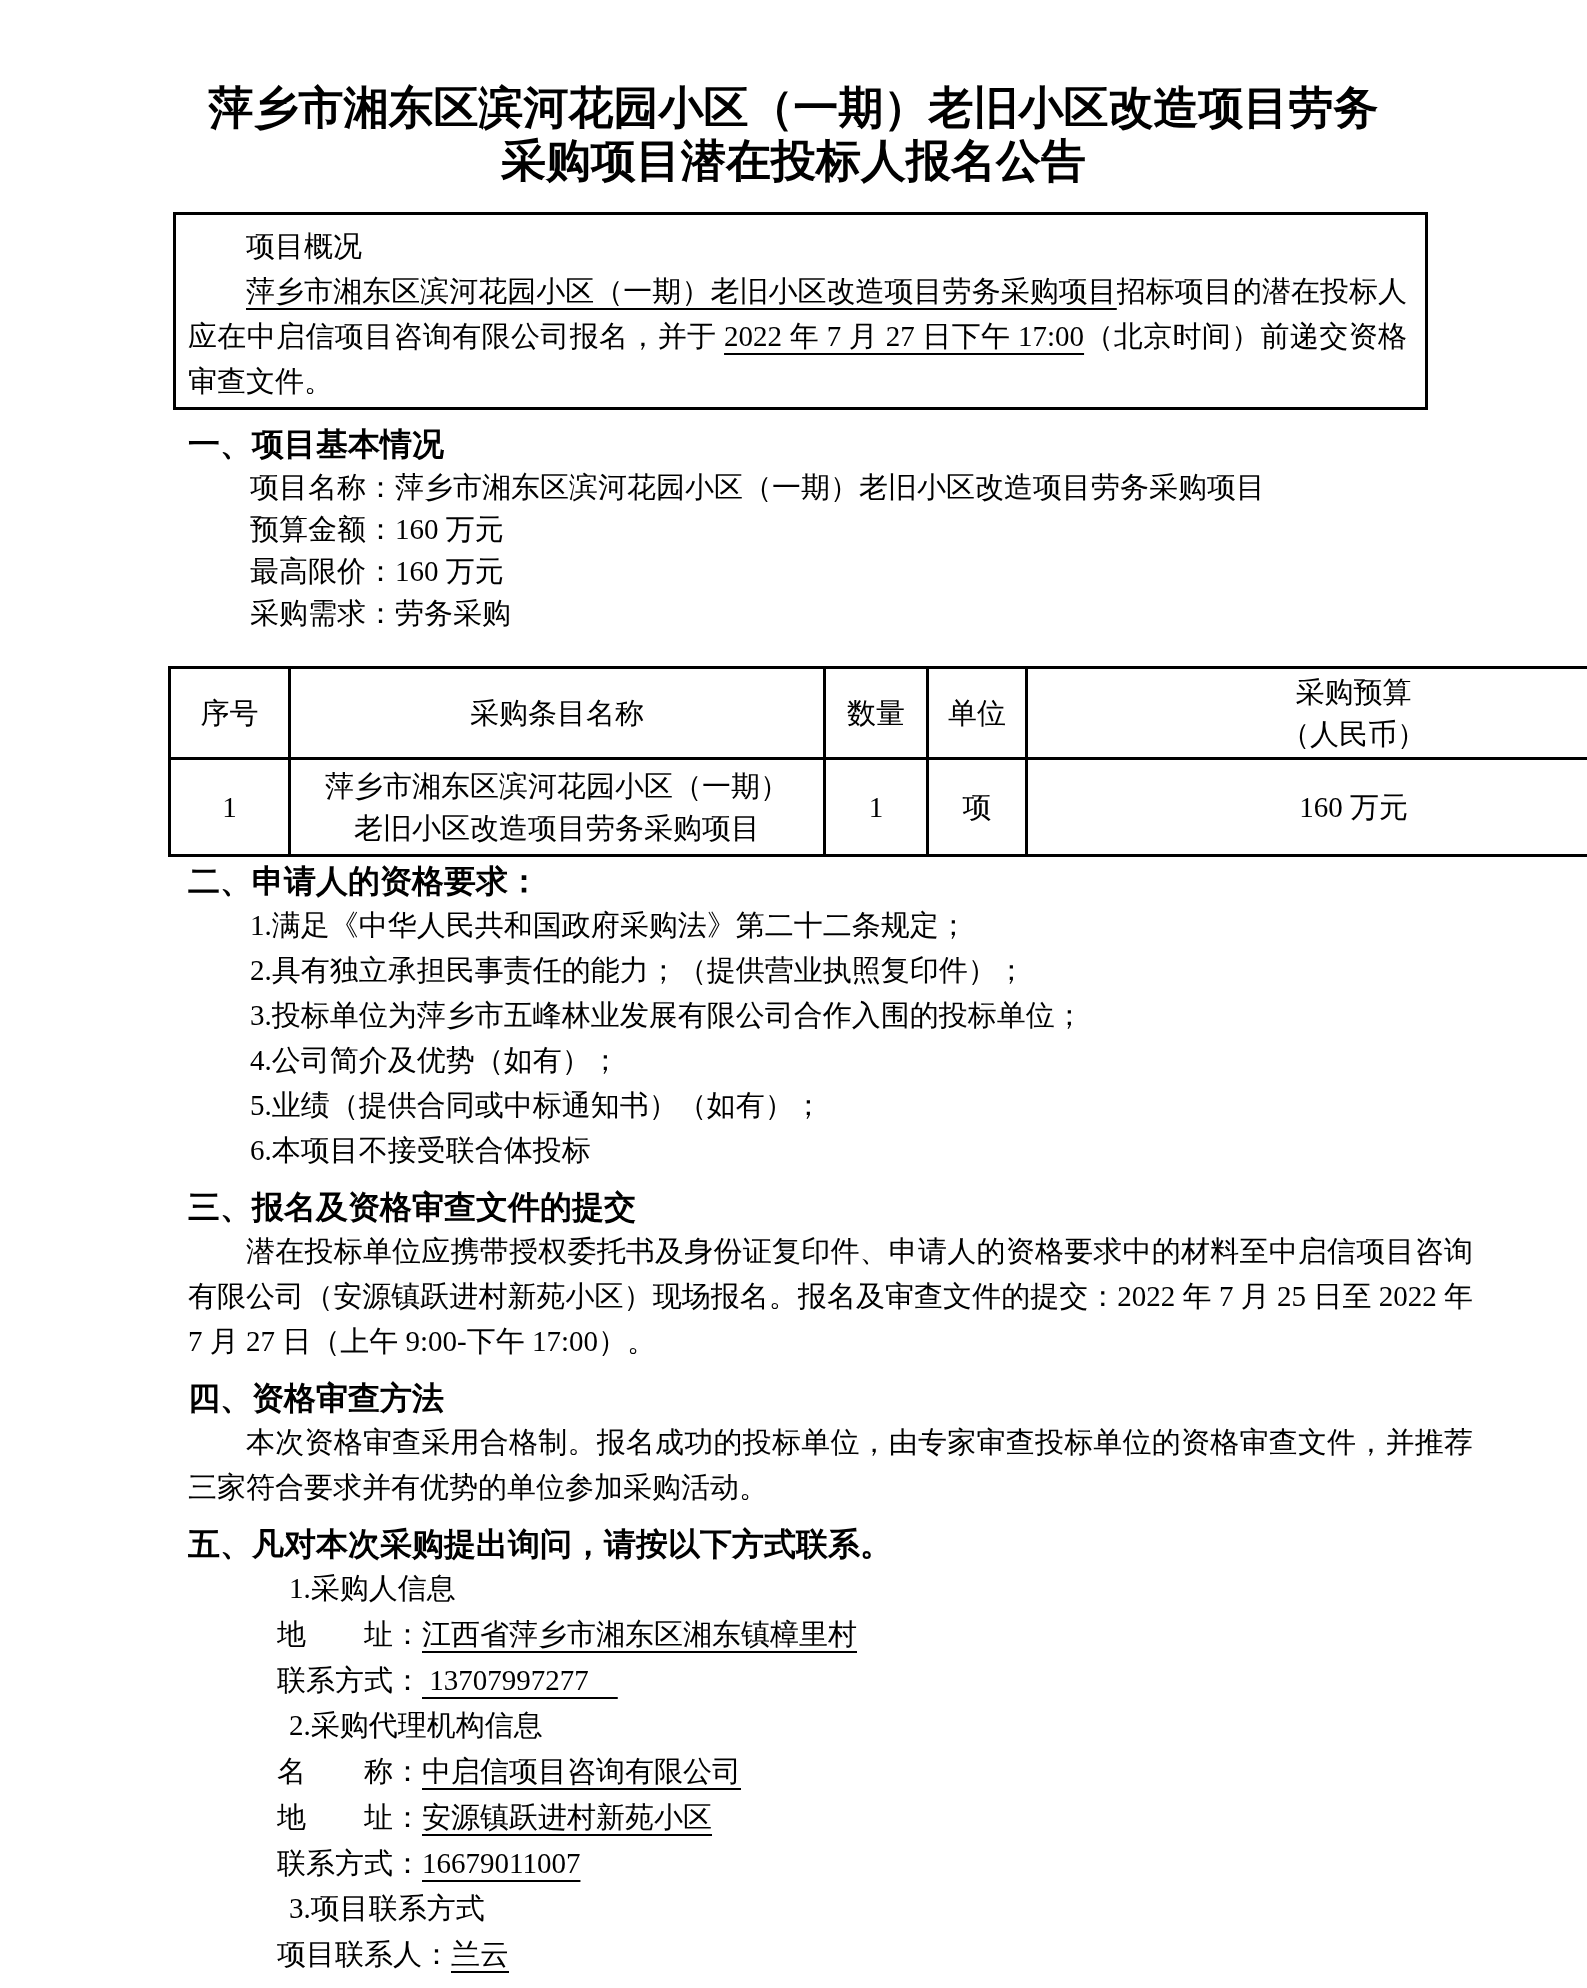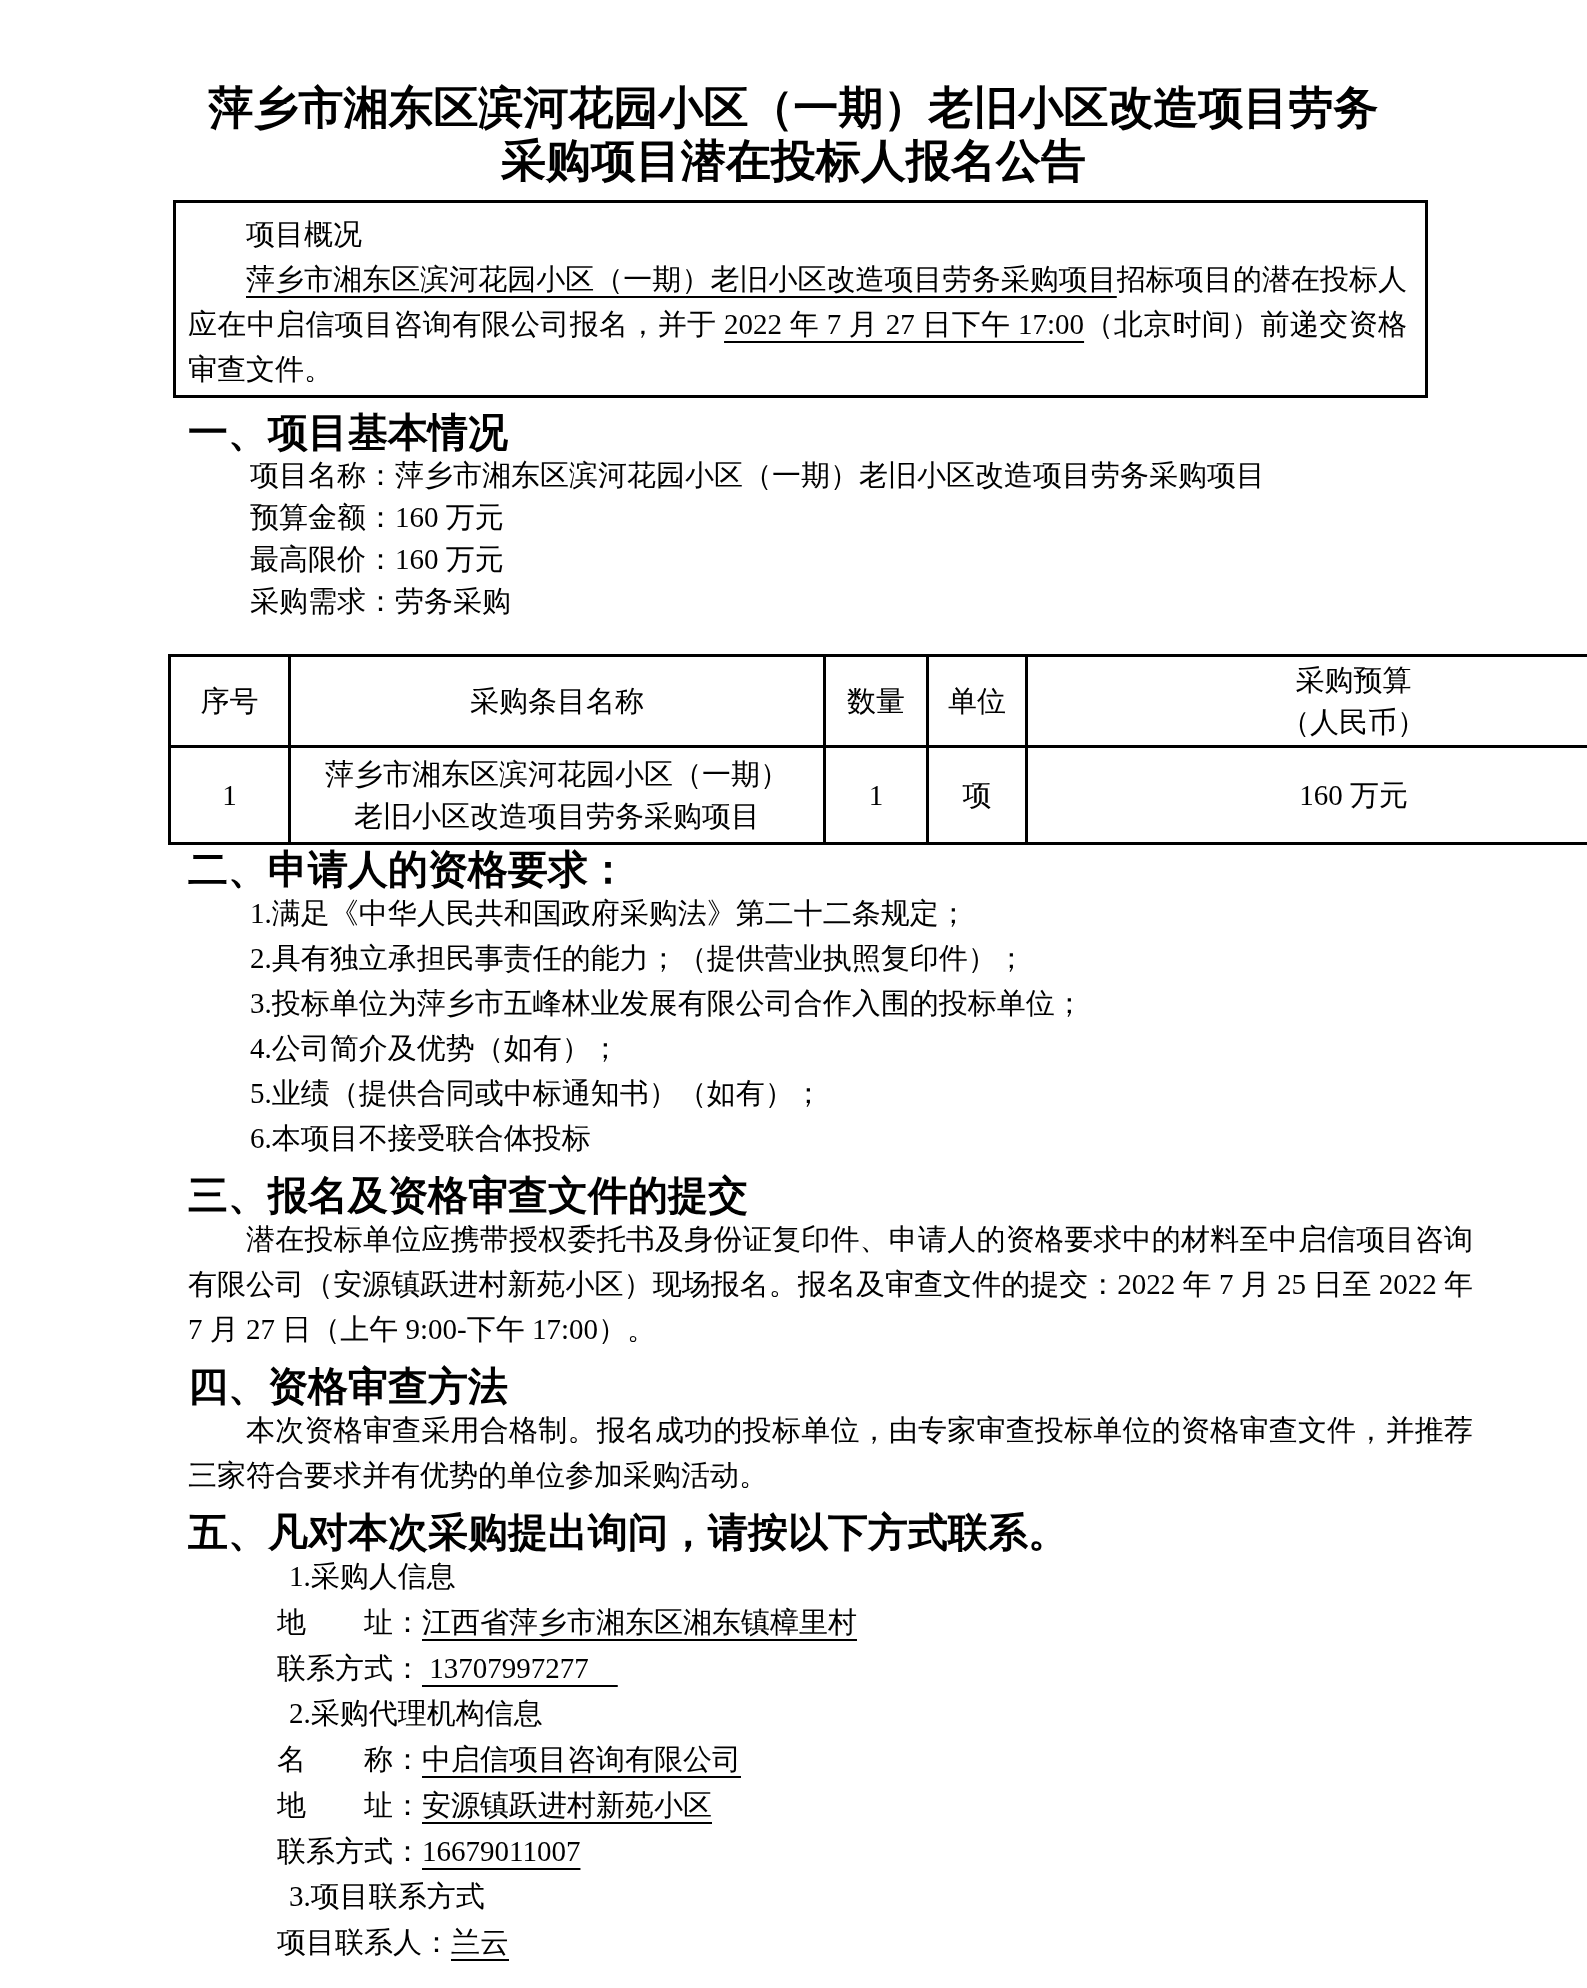--- a/index.html
+++ b/index.html
@@ -12,36 +12,36 @@
   .page { padding:82px 114px 0 188px; }
 
   .doc-title {
     font-size:45px; line-height:53px; font-weight:bold;
     text-align:center; margin-left:-188px; margin-right:-114px;
     font-family:"Liberation Serif","DejaVu Serif",serif;
   }
 
   .overview-box {
     border:3px solid #000;
-    margin:12px 45px 0 -15px;
+    margin:24px 45px 0 -15px;
     padding:9px 18px 3px 12px;
     line-height:45px;
   }
   .overview-heading { text-indent:2em; }
   .overview-paragraph { text-indent:2em; text-align:justify; }
 
   .u {
     text-decoration:underline;
     text-decoration-thickness:2px;
     text-underline-offset:7px;
   }
 
   h2.sec {
-    font-family:Liberation Sans, sans-serif;
-    font-weight:700; font-size:40px; line-height:44px;
+    font-family:Liberation Serif, serif;
+    font-weight:700; font-size:32px; line-height:44px;
     margin-top:12px;
   }
   .info-line { line-height:42px; padding-left:62px; }
 
   table.purchase {
     border-collapse:collapse; table-layout:fixed;
     width:1514px; margin:32px 0 0 -20px;
   }
   table.purchase td {
     border:3px solid #000; text-align:center; vertical-align:middle;

